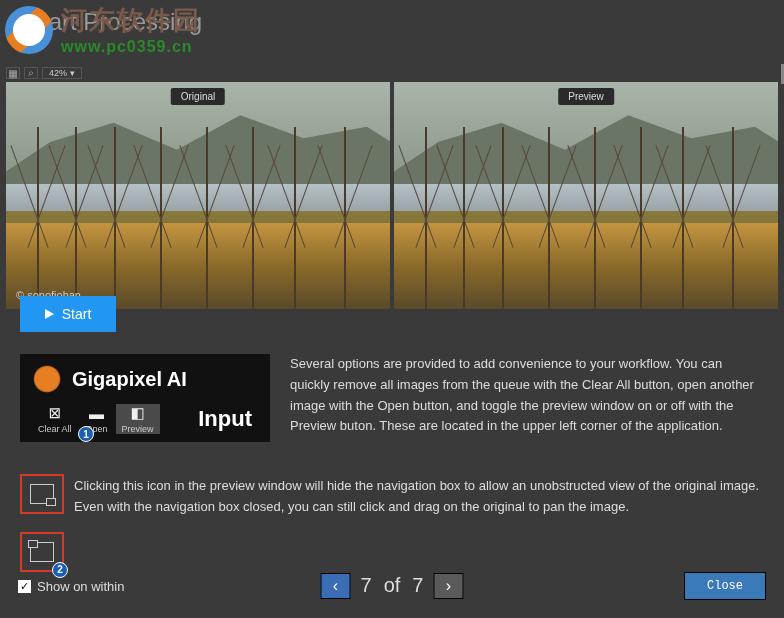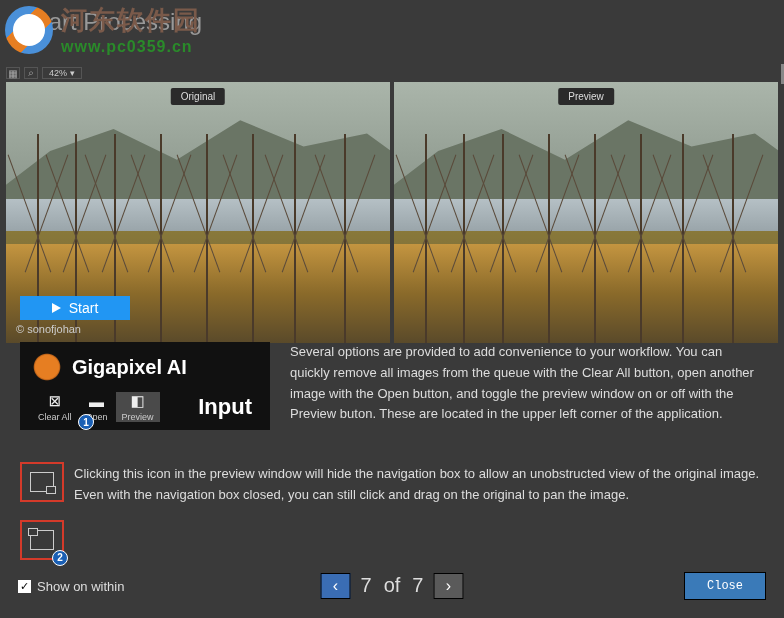--- a/index.html
+++ b/index.html
@@ -7,37 +7,37 @@
 .watermark{position:absolute;left:5px;top:3px;z-index:10;display:flex;align-items:center}
 .watermark-logo{width:48px;height:48px;border-radius:50%;background:linear-gradient(135deg,#4a90d9 35%,#e67e22 35%,#e67e22 65%,#4a90d9 65%);position:relative;margin-right:8px}
 .watermark-logo::before{content:'';position:absolute;inset:8px;border-radius:50%;background:#fff}
 .watermark-text{display:flex;flex-direction:column}
 .watermark-cn{font-size:26px;font-weight:bold;color:#7a5a4a;letter-spacing:2px}
 .watermark-url{font-size:16px;font-weight:bold;color:#2a8a2a;letter-spacing:1px}
 .title-overlay{position:absolute;left:26px;top:8px;font-size:24px;color:#999;font-weight:300;z-index:5}
 .toolbar{position:absolute;top:66px;left:6px;display:flex;align-items:center;gap:4px;height:14px}
 .tb-icon{width:14px;height:12px;display:flex;align-items:center;justify-content:center;color:#aaa;font-size:10px;border:1px solid #555}
 .zoom{font-size:9px;color:#ccc;padding:0 6px;border:1px solid #555;display:flex;align-items:center;gap:3px}
-.preview-area{position:absolute;top:82px;left:6px;right:6px;height:261px;display:flex;gap:4px}
+.preview-area{position:absolute;top:82px;left:6px;right:6px;height:227px;display:flex;gap:4px}
 .preview-pane{flex:1;position:relative;background:linear-gradient(to bottom,#8a9a8a 0%,#8a9a8a 35%,#5a6a5a 35%,#d4a050 50%,#8a7a3a 55%,#6a5a3a 100%);overflow:hidden}
 .mountain{position:absolute;top:0;left:0;right:0;height:45%;background:linear-gradient(to bottom,#aab5aa,#8a958a)}
 .mountain::before{content:'';position:absolute;bottom:0;left:-5%;right:-5%;height:75%;background:#6a7565;clip-path:polygon(0 100%,15% 45%,30% 20%,45% 55%,60% 10%,75% 40%,90% 25%,100% 60%,100% 100%)}
 .water{position:absolute;top:45%;left:0;right:0;height:12%;background:linear-gradient(#b5c0c5,#9aa5aa)}
 .trees{position:absolute;top:0;bottom:0;left:0;right:0}
 .tree{position:absolute;bottom:0;width:2px;background:#4a3a2a;height:80%}
 .tree::before,.tree::after{content:'';position:absolute;top:8%;width:1px;height:60%;background:#5a4a3a}
 .tree::before{left:-8px;transform:rotate(-20deg)}
 .tree::after{right:-8px;transform:rotate(20deg)}
 .t1{left:8%}.t2{left:18%}.t3{left:28%}.t4{left:40%}.t5{left:52%}.t6{left:64%}.t7{left:75%}.t8{left:88%}
 .ground{position:absolute;bottom:0;left:0;right:0;height:38%;background:linear-gradient(#c49540,#8a6a2a,#5a4a2a)}
 .pane-label{position:absolute;top:6px;left:50%;transform:translateX(-50%);background:#2a2a2a;color:#ddd;font-size:10px;padding:3px 10px;border-radius:2px}
 .credit{position:absolute;bottom:8px;left:10px;color:#ccc;font-size:11px}
 .content{position:absolute;top:296px;left:20px;right:20px}
 .start-row{display:flex;align-items:center;gap:18px;margin-bottom:22px}
-.start-btn{background:#2196f3;color:#fff;border:none;padding:4px 20px;font-size:14px;display:flex;align-items:center;gap:8px;cursor:pointer;width:110px;justify-content:center}
+.start-btn{background:#2196f3;color:#fff;border:none;padding:10px 20px;font-size:14px;display:flex;align-items:center;gap:8px;cursor:pointer;width:96px;justify-content:center}
 .play-icon{width:0;height:0;border-left:9px solid #fff;border-top:5px solid transparent;border-bottom:5px solid transparent}
 .start-desc{font-size:13px;color:#ddd}
 .input-section{display:flex;gap:20px;margin-bottom:32px}
 .input-left{background:#111;padding:10px 12px 8px 12px;width:250px}
 .brand-row{display:flex;align-items:center;gap:10px;margin-bottom:10px}
 .brand-logo{width:30px;height:30px;border-radius:50%;background:radial-gradient(circle,#e67e22 0%,#e67e22 55%,#c0651a 60%,transparent 65%)}
 .brand-name{font-size:20px;font-weight:bold;color:#fff}
 .btn-row{display:flex;align-items:flex-end;gap:2px}
 .inp-btn{display:flex;flex-direction:column;align-items:center;gap:2px;padding:0px 6px;cursor:pointer;position:relative}
 .inp-btn.active{background:#4a4a4a}

